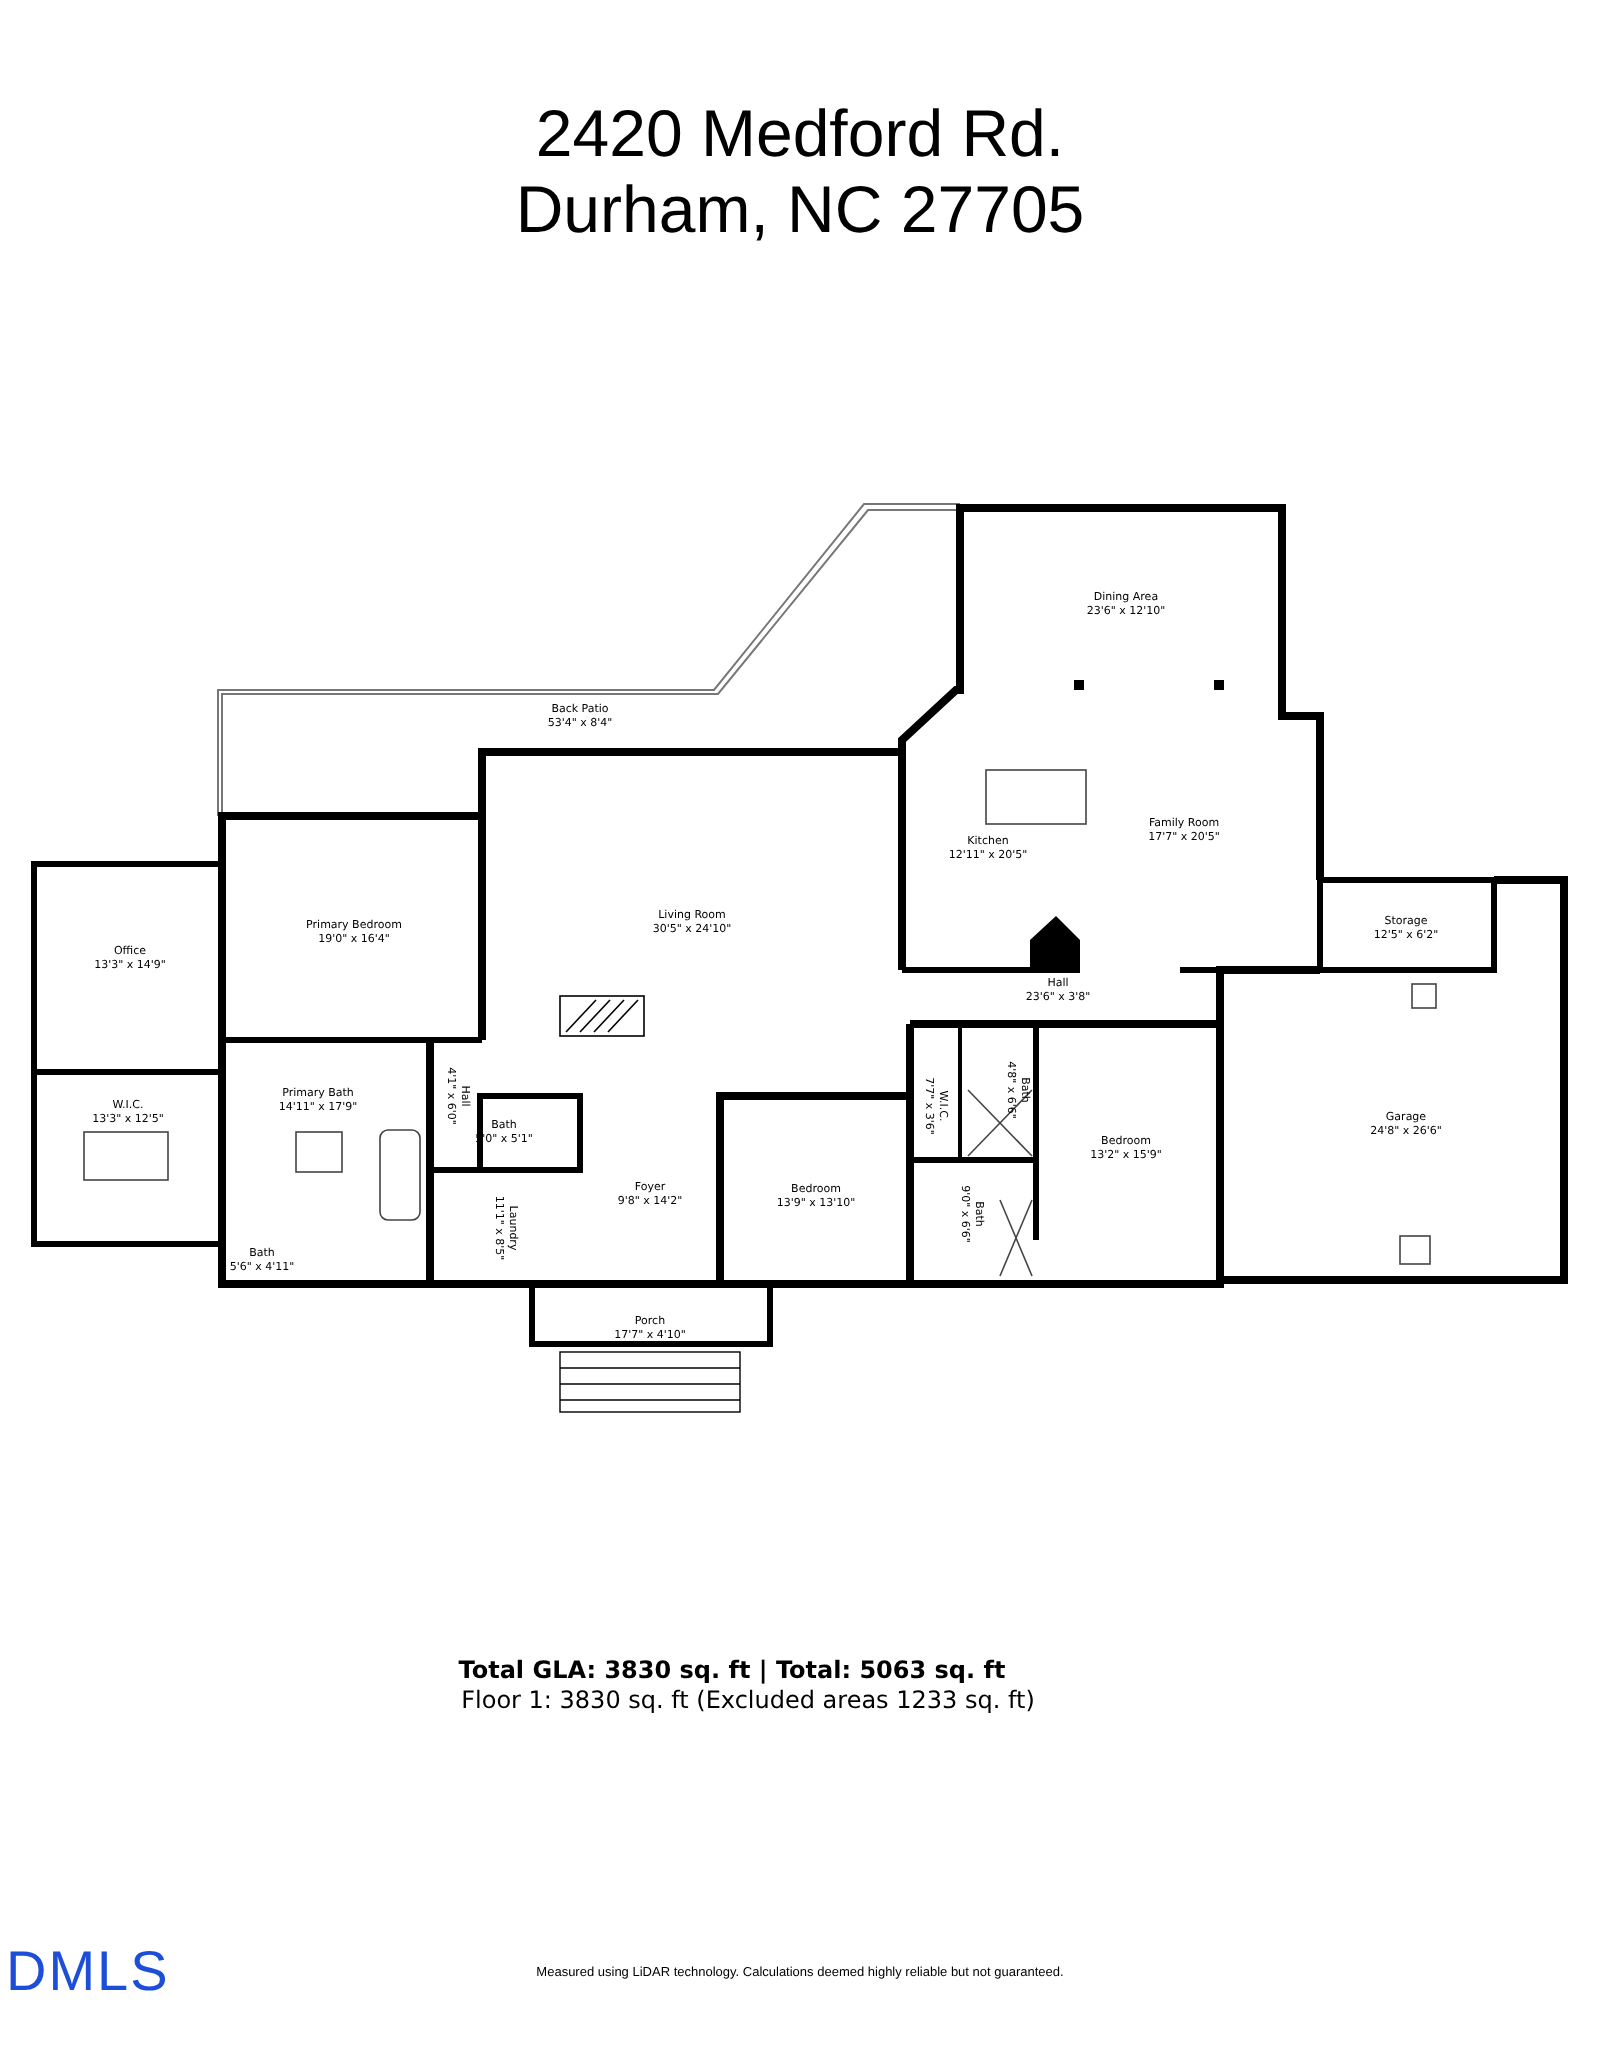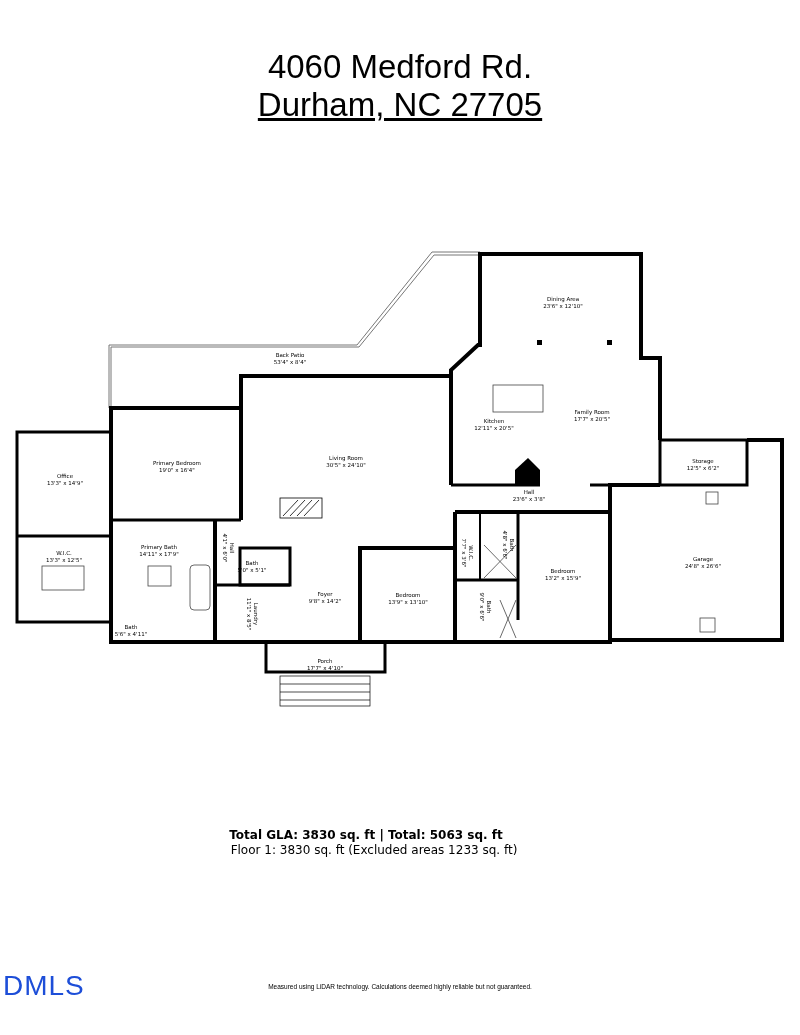--- a/index.html
+++ b/index.html
@@ -1,31 +1,31 @@
 <!DOCTYPE html>
 <html><head>
 <meta charset="utf-8">
 <style>
   html,body{margin:0;padding:0;background:#fff;}
   body{width:800px;height:1035px;position:relative;overflow:hidden;font-family:"DejaVu Sans",sans-serif;color:#000;}
   .title{position:absolute;left:0;width:800px;text-align:center;font-family:"Liberation Sans",sans-serif;font-size:33px;line-height:38px;}
   #t1{top:48px;}
-  #t2{top:86px;text-decoration:underline;}
+  #t2{top:86px;}
   svg.plan{position:absolute;left:0;top:0;}
   .lbl{position:absolute;font-family:"DejaVu Sans",sans-serif;font-size:5.5px;line-height:7px;text-align:center;white-space:nowrap;transform:translateX(-50%);}
   .rot{transform:translate(-50%,-50%) rotate(90deg);}
   .tot1{position:absolute;top:828px;left:0;width:732px;text-align:center;font-family:"DejaVu Sans",sans-serif;font-weight:bold;font-size:12px;}
   .tot2{position:absolute;top:843px;left:0;width:748px;text-align:center;font-family:"DejaVu Sans",sans-serif;font-size:12px;}
   .logo{position:absolute;left:3px;top:970px;font-family:"Liberation Sans",sans-serif;font-weight:100;font-size:28px;letter-spacing:1px;color:#1d4ed8;}
   .disc{position:absolute;top:983px;left:0;width:800px;text-align:center;font-family:"Liberation Sans",sans-serif;font-size:6.5px;}
 </style>
 </head>
 <body>
 
-<div class="title" id="t1">4060 Medford Rd.</div>
+<div class="title" id="t1">2420 Medford Rd.</div>
 <div class="title" id="t2">Durham, NC 27705</div>
 
 <svg class="plan" width="800" height="1035">
   <g fill="none" stroke="#000" stroke-width="1">
 
     <polyline points="109,408 109,345 357,345 432,252 480,252" stroke="#777"></polyline>
     <polyline points="111,408 111,347 359,347 434,255 480,255" stroke="#777"></polyline>
   </g>
   <g fill="none" stroke="#000" stroke-width="4">
 

